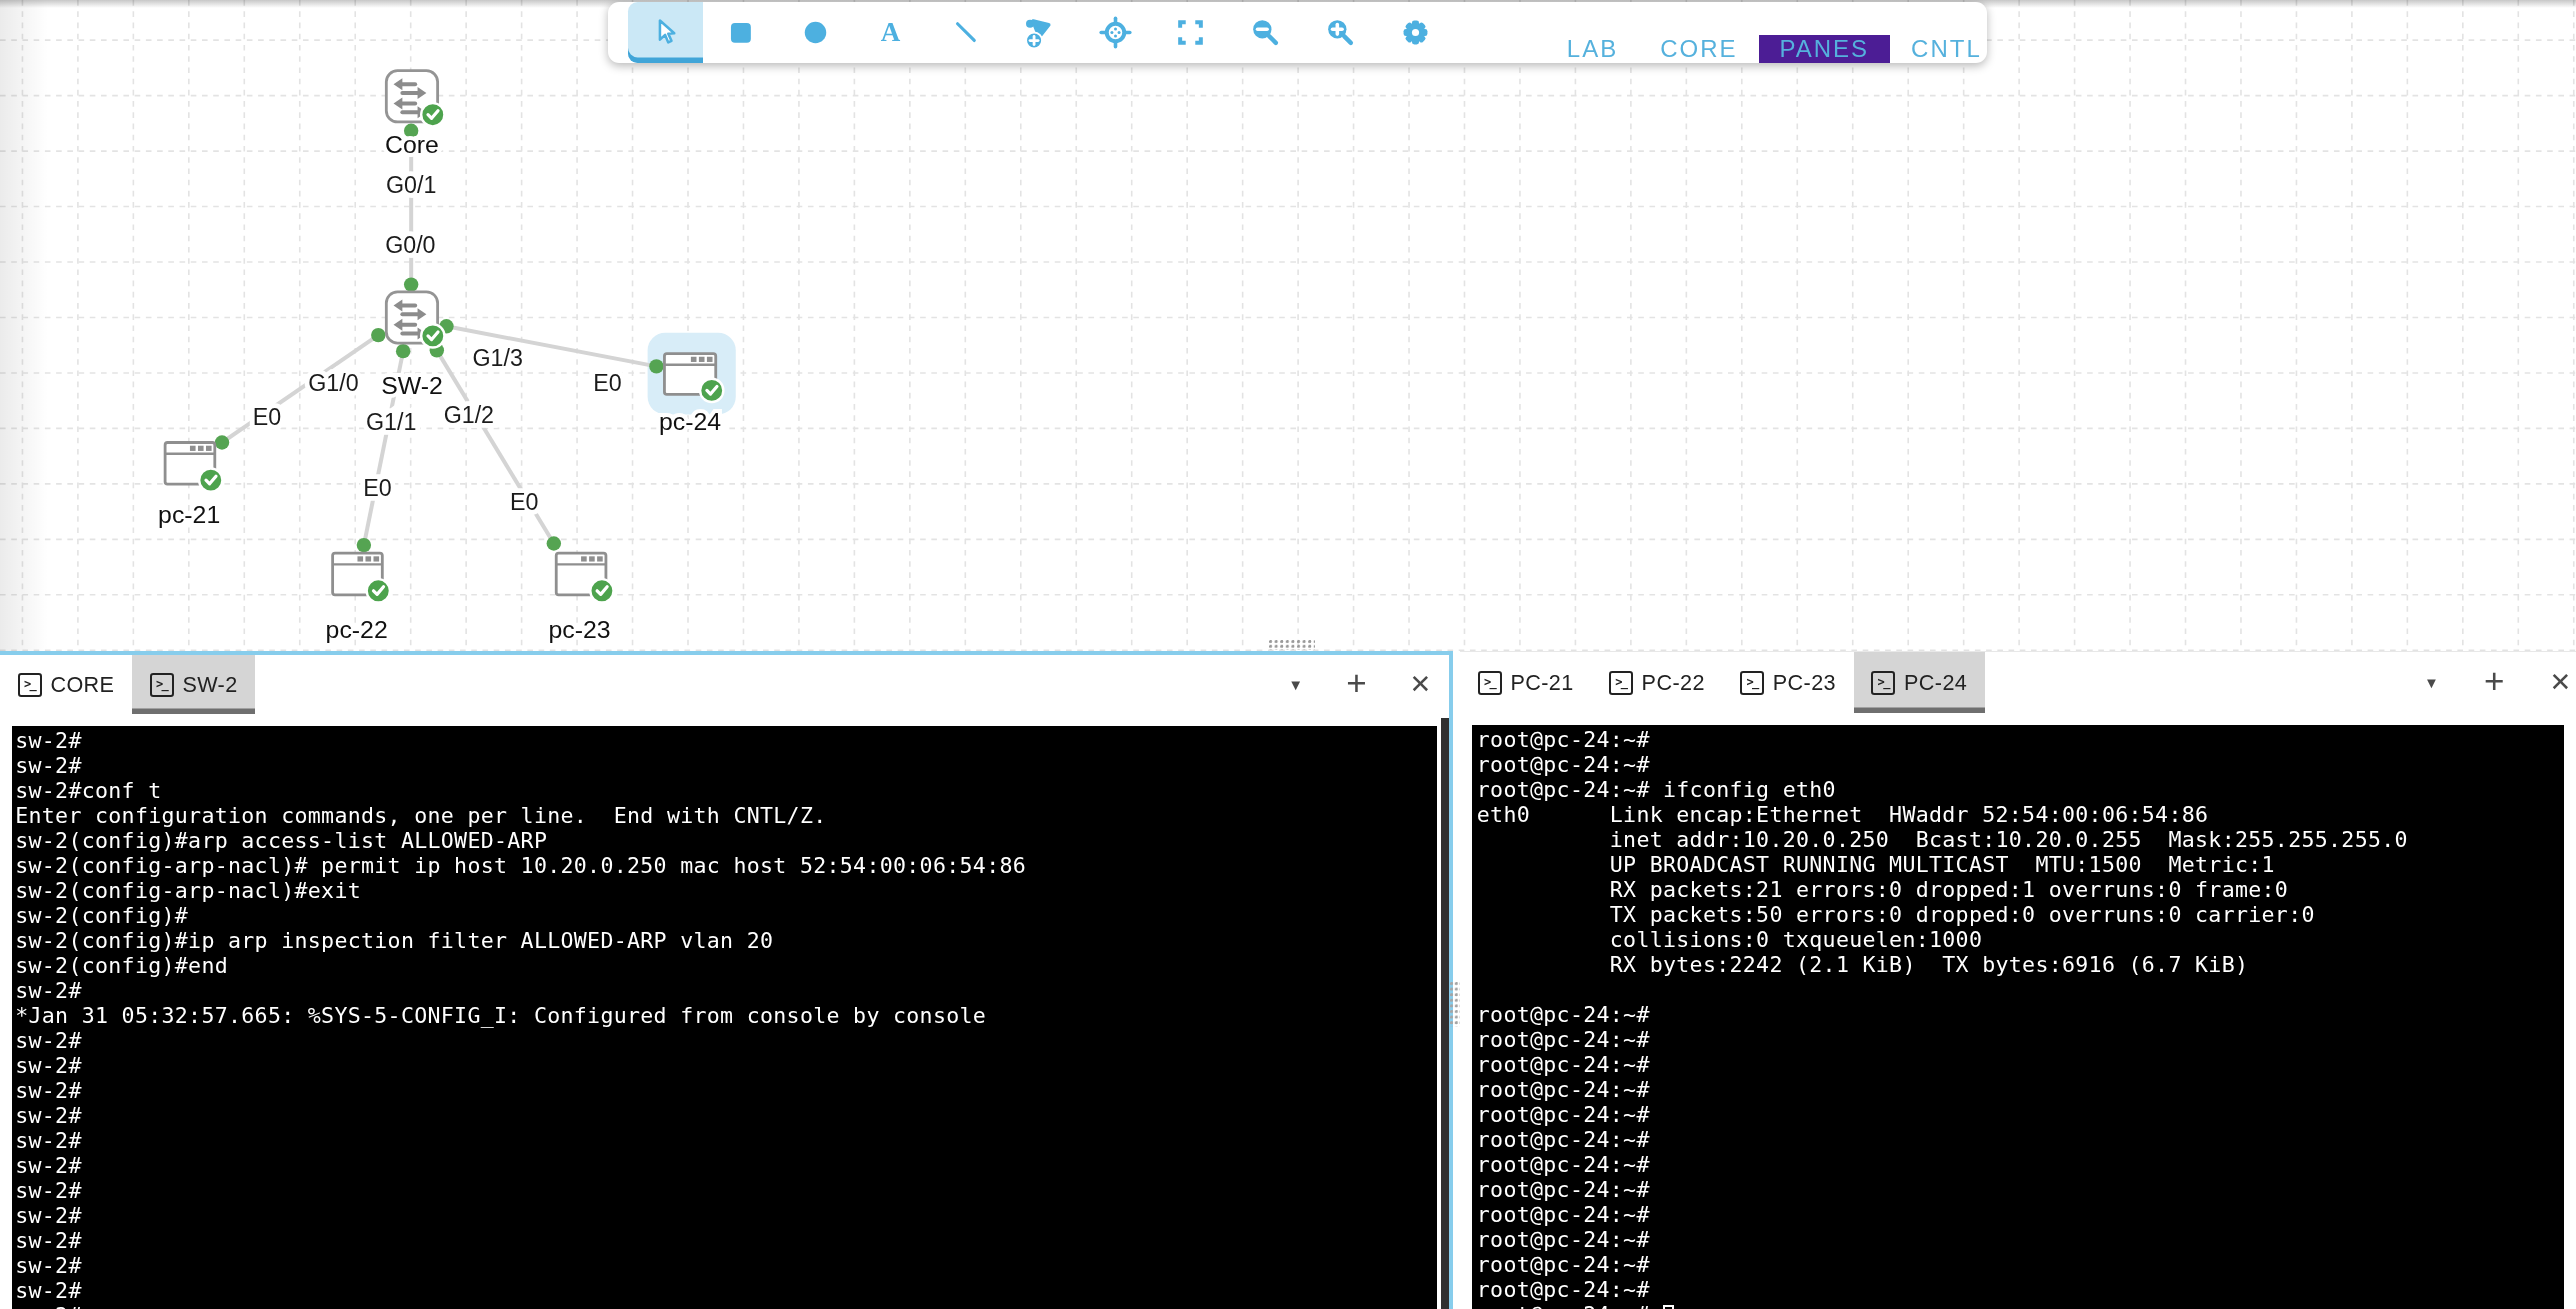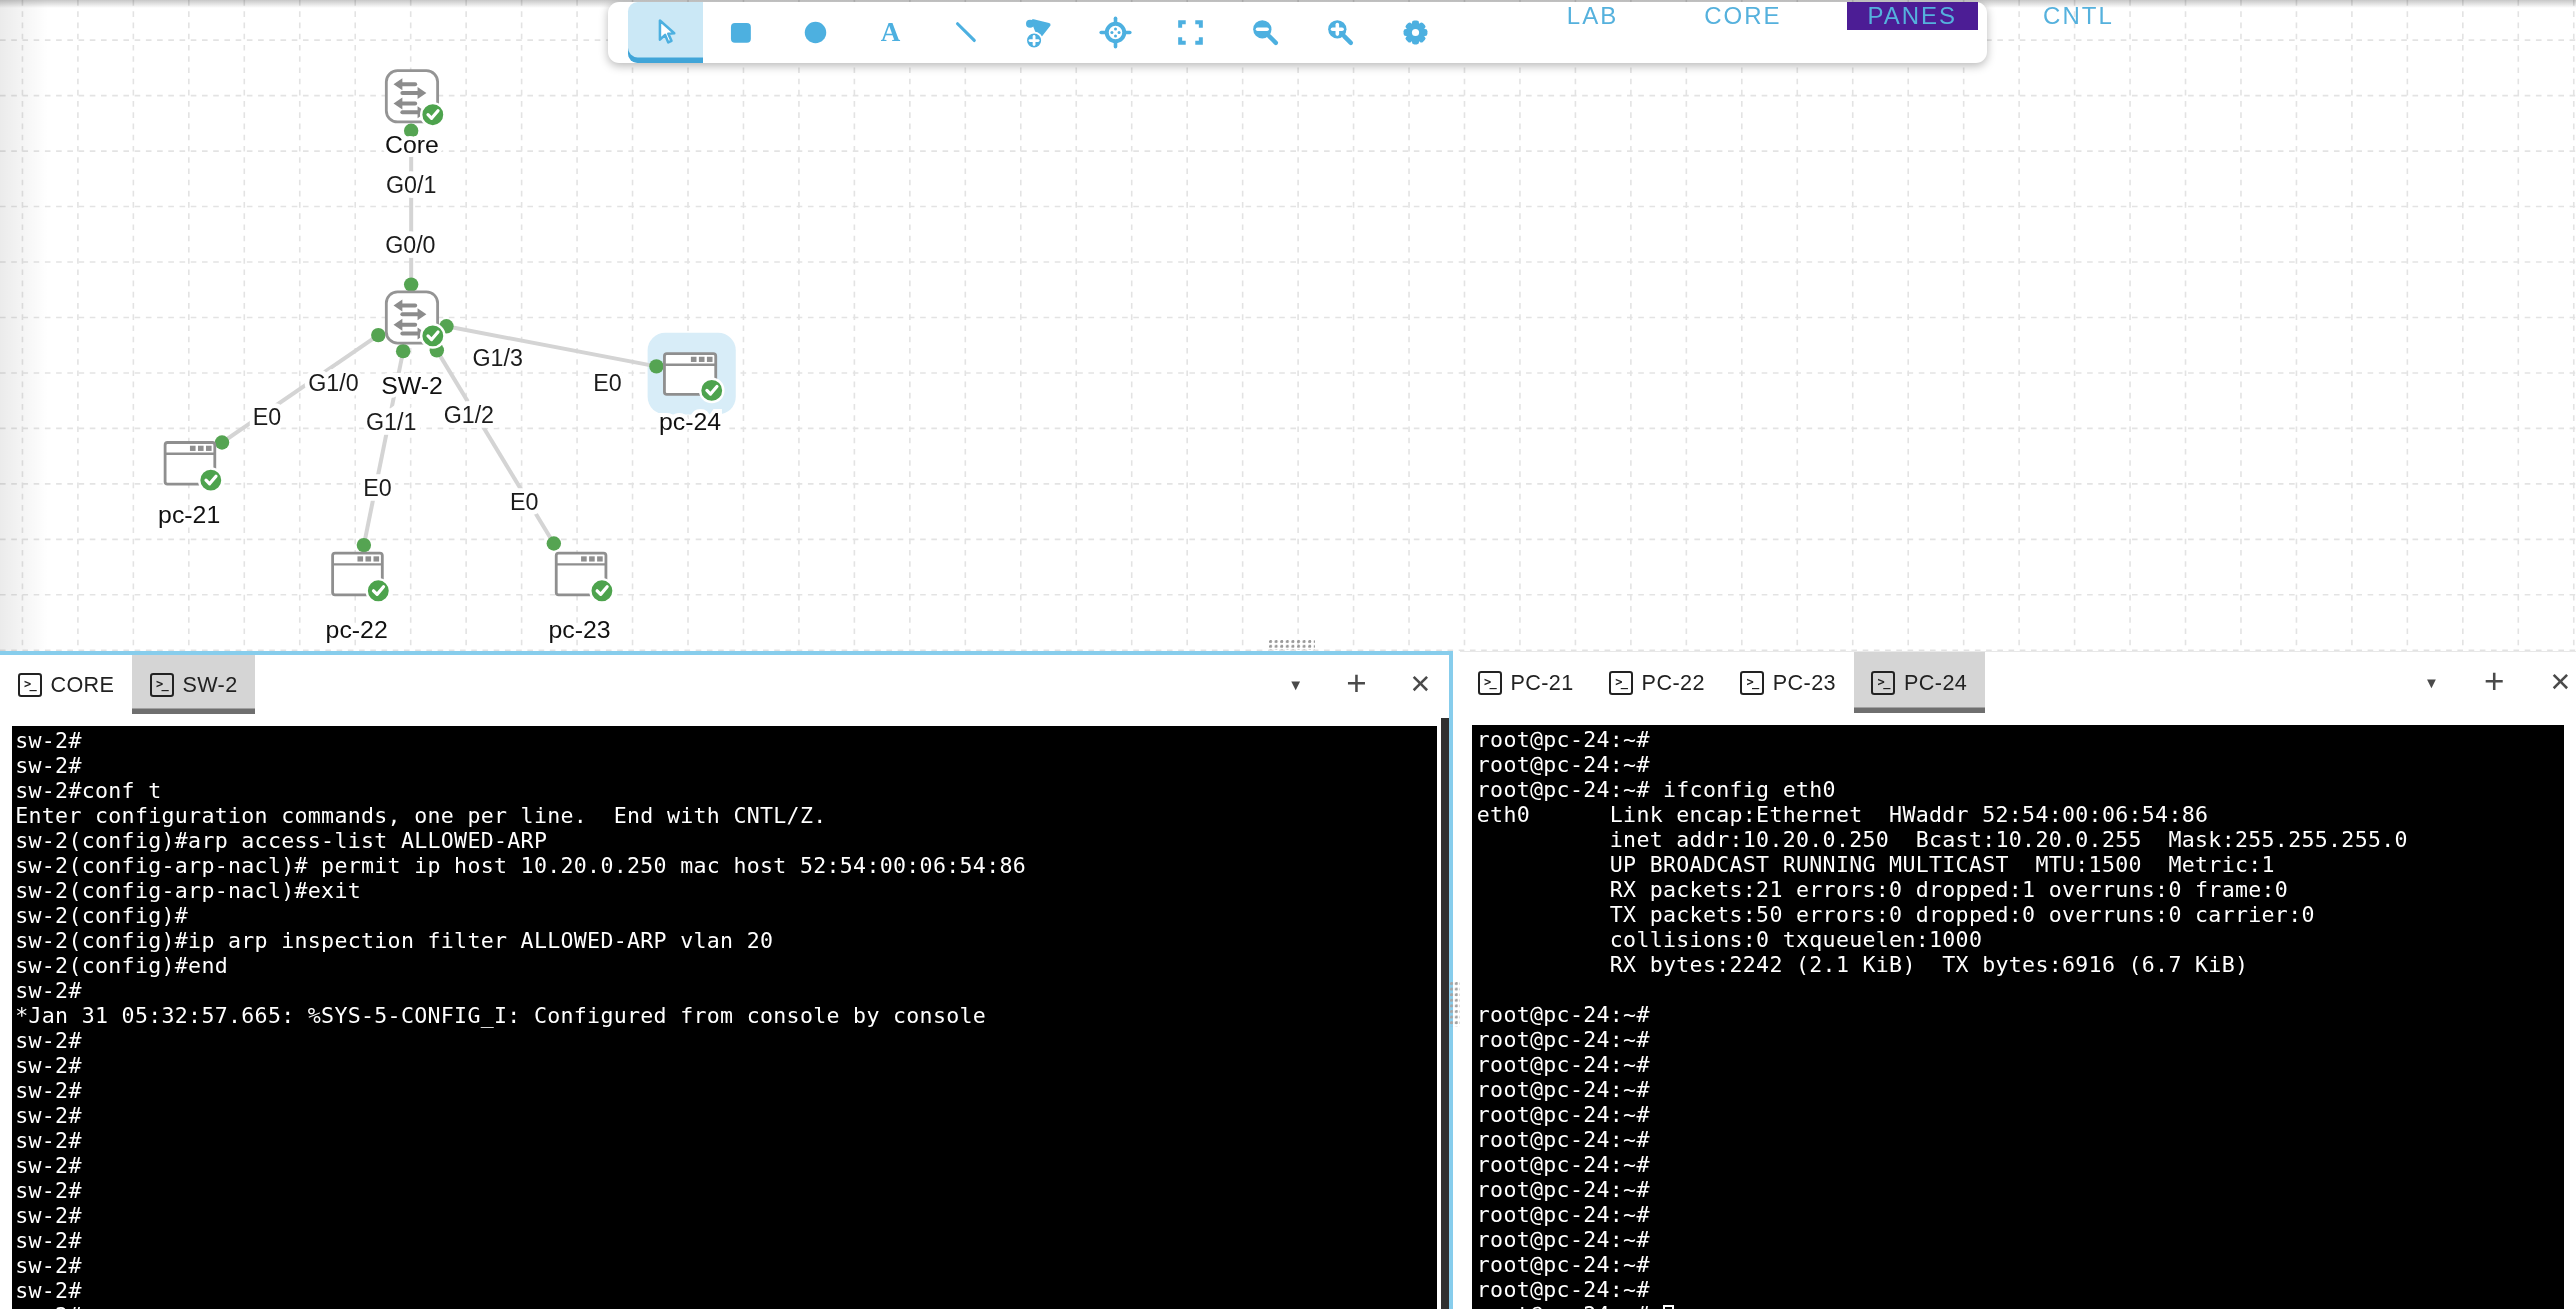--- a/index.html
+++ b/index.html
@@ -15,21 +15,21 @@
     background:linear-gradient(to right,rgba(0,0,0,.08),rgba(0,0,0,0));pointer-events:none;z-index:5;}
 
   
   #toolbar{position:absolute;left:608px;top:1.6px;width:1379px;height:61px;background:#fff;
     border-radius:11.2px;box-shadow:0 2.4px 9.6px rgba(0,0,0,.28);display:flex;align-items:stretch;
     padding:0;z-index:50;}
   .tools{display:flex;align-items:stretch;padding-left:20px;}
   .tool-btn{width:75px;display:flex;align-items:center;justify-content:center;cursor:pointer;}
   .tool-btn.active{background:#cbe8f6;box-shadow:inset 0 -5.6px 0 #41a5d8;border-radius:9.6px 0 0 9.6px;}
   .tb-divider{width:1.6px;background:#ddd;margin:13px 0 13px 88px;}
-  .tb-tabs{display:flex;align-items:flex-start;margin-left:4.8px;gap:44px;}
+  .tb-tabs{display:flex;align-items:flex-end;margin-left:4.8px;}
   .tb-tab{display:flex;align-items:center;padding:0 21px;color:#55b1dd;font-size:24px;
     letter-spacing:2px;cursor:pointer;}
   .tb-tab.active{background:#4c1d95;}
 
   
   .hgrip{position:absolute;left:1269px;top:640px;width:46px;height:9.6px;z-index:60;cursor:row-resize;
     background-image:radial-gradient(circle at 1.6px 1.6px,#9a9a9a 1.3px,transparent 1.8px);
     background-size:5.6px 4.8px;}
   .vgrip{position:absolute;left:1450px;top:982px;width:10.4px;height:45px;z-index:60;cursor:col-resize;
     background-image:radial-gradient(circle at 1.6px 1.6px,#a5a5a5 1.3px,transparent 1.8px);

